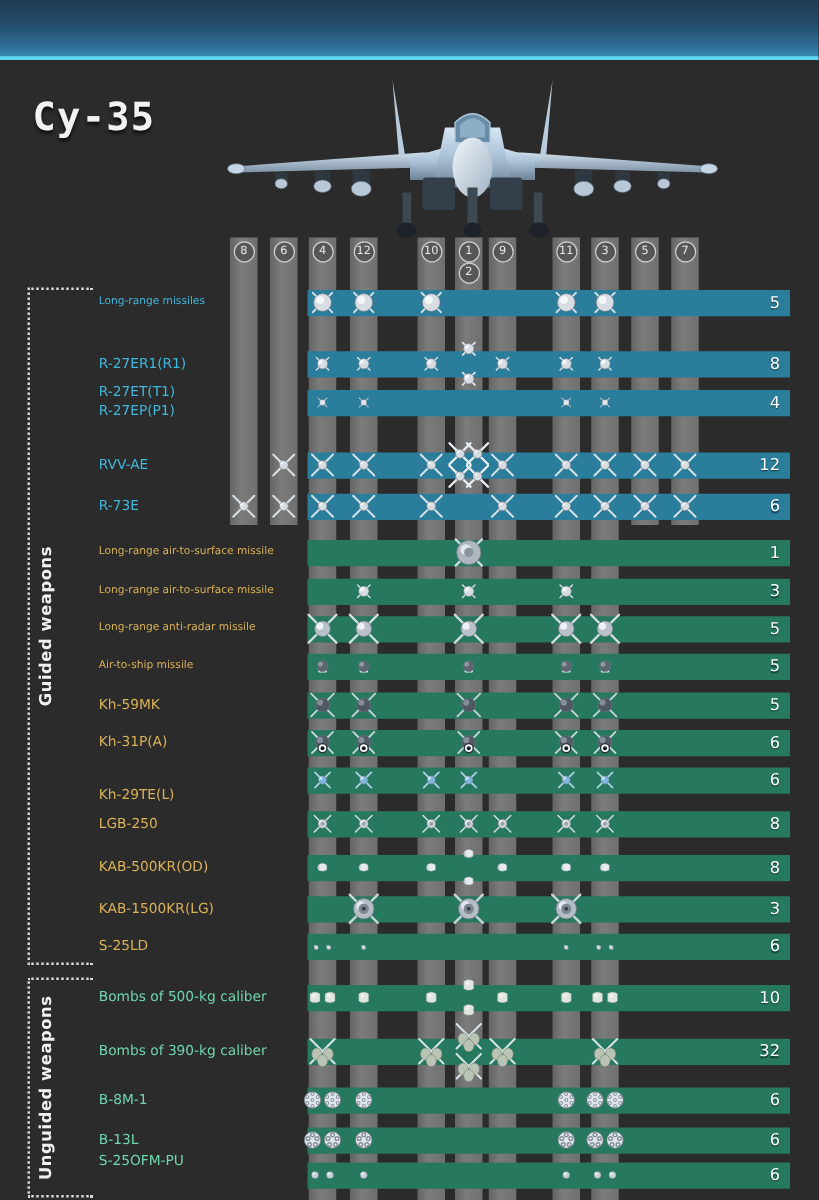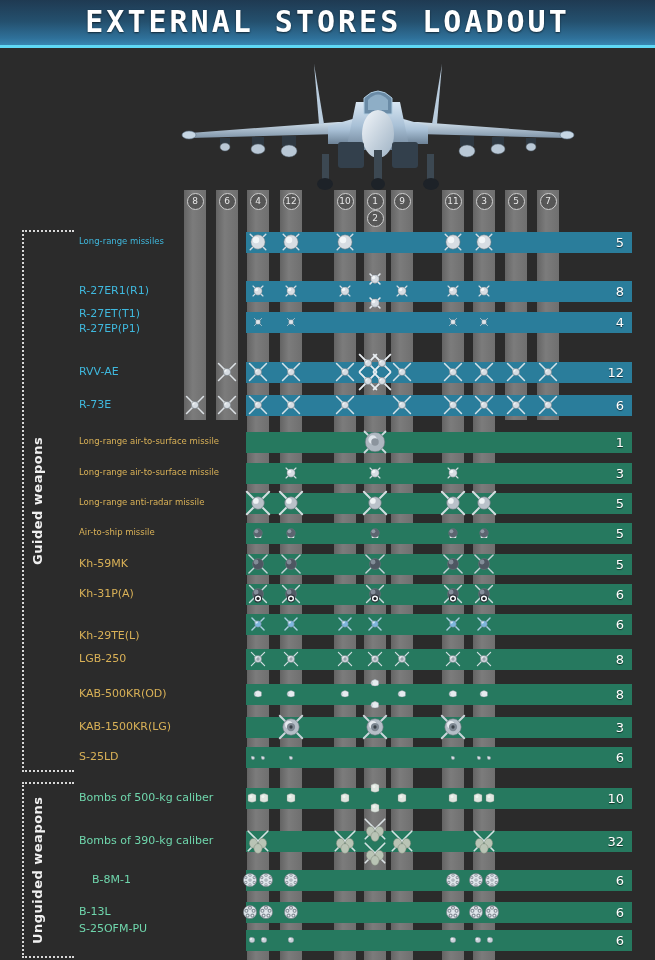--- a/index.html
+++ b/index.html
@@ -96,26 +96,26 @@
     text-align:center;
   }
 
   
   .wpn { position:absolute; transform:translate(-50%,-50%); pointer-events:none; }
 </style>
 </head>
 <body>
 
 <div id="header">
-  <div id="header-title">EXTERNAL STORES LOADOUT</div>
   <div id="header-rule"></div>
 </div>
 
 <div id="stage">
 
+  <div id="aircraft-title">Су-35</div>
 
   <svg id="aircraft" viewBox="0 0 400 132">
     <defs>
       <linearGradient id="fus" x1="0" y1="0" x2="0" y2="1">
         <stop offset="0" stop-color="#d8e6f2"></stop>
           <stop offset=".5" stop-color="#a8c0d6"></stop>
           <stop offset="1" stop-color="#6d8296"></stop>
       </linearGradient>
       <linearGradient id="wg" x1="0" y1="0" x2="0" y2="1">
         <stop offset="0" stop-color="#cfdeea"></stop>
@@ -304,21 +304,21 @@
       </div>
       <div class="row-bar green" style="top: 783px; width: 386px;">
         <div class="row-count">32</div>
       </div>
       <div class="row-label big mint" style="top: 784.5px; line-height: 15px;">
         <div>Bombs of 390-kg caliber</div>
       </div>
       <div class="row-bar green" style="top: 822px; width: 386px;">
         <div class="row-count">6</div>
       </div>
-      <div class="row-label big mint" style="top: 823.5px; line-height: 15px; margin-left: 13px;">
+      <div class="row-label big mint" style="top: 823.5px; line-height: 15px;">
         <div>B-8M-1</div>
       </div>
       <div class="row-bar green" style="top: 854px; width: 386px;">
         <div class="row-count">6</div>
       </div>
       <div class="row-label big mint" style="top: 855.5px; line-height: 15px;">
         <div>B-13L</div>
       </div>
       <div class="row-bar green" style="top: 882px; width: 386px;">
         <div class="row-count">6</div>

